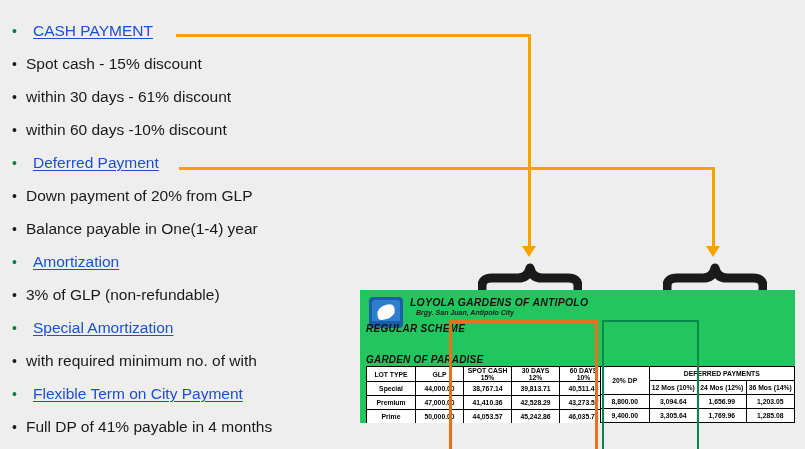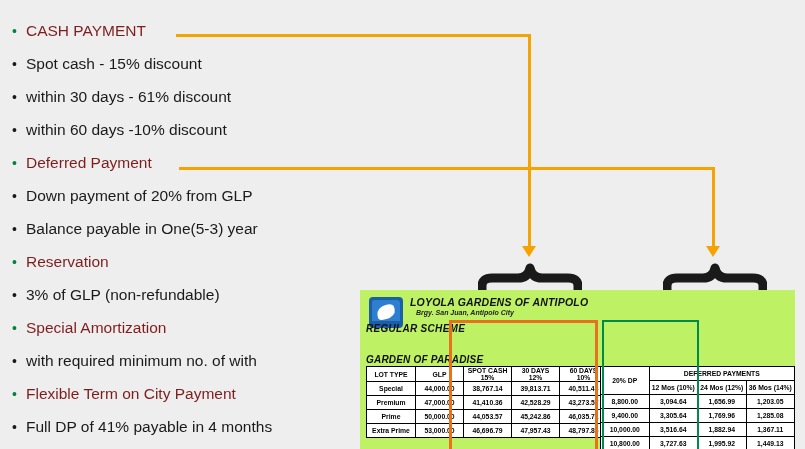--- a/index.html
+++ b/index.html
@@ -11,35 +11,35 @@
     position:relative;
   }
   #slide{position:absolute;left:0;top:0;width:805px;height:449px;background:#eeeeee;}
 
   
   .bullets{position:absolute;left:12px;top:22px;width:350px;}
   .bullet{display:flex;align-items:baseline;height:33px;font-size:15.5px;color:#1a1a1a;}
   .bullet .dot{width:14px;flex:0 0 14px;font-size:14px;line-height:1;}
   .bullet .txt{white-space:nowrap;}
   .bullet.head .dot{color:#00833e;}
-  .bullet.head .txt{color:#7f1d1d;text-underline-offset:2px;}
+  .bullet.head .txt{color:#1d4ed8;text-decoration:underline;text-underline-offset:2px;margin-left:7px;}
   .bullet.sub .dot{color:#1a1a1a;}
 
   
   .oline{position:absolute;background:#f5a300;}
   .arrowhead{position:absolute;width:0;height:0;
     border-left:7px solid transparent;border-right:7px solid transparent;
     border-top:11px solid #f5a300;}
 
   
   .brace{position:absolute;}
 
   
-  #pricepic{position:absolute;left:360px;top:290px;width:435px;height:159px;
-    background:#bef264;overflow:hidden;}
+  #pricepic{position:absolute;left:360px;top:290px;width:435px;height:133px;
+    background:#22c55e;overflow:hidden;}
   .logo{position:absolute;left:9px;top:7px;width:36px;height:33px;}
   .logo .sq{position:absolute;left:0;top:0;width:34px;height:31px;background:#1b5fa8;border-radius:4px;}
   .logo .sq2{position:absolute;left:3px;top:3px;width:28px;height:25px;background:#2f7fd0;border-radius:3px;}
   .logo .bird{position:absolute;left:8px;top:8px;width:18px;height:14px;background:#ffffff;
     border-radius:60% 30% 55% 25%;transform:rotate(-12deg);}
   .logo .bar{position:absolute;left:3px;top:24px;width:28px;height:5px;background:#1b5fa8;}
 
   .co-name{position:absolute;left:50px;top:6px;font-size:10.5px;font-weight:bold;
     font-style:italic;color:#111;letter-spacing:.2px;white-space:nowrap;}
   .co-addr{position:absolute;left:56px;top:19px;font-size:7px;font-weight:bold;
@@ -95,25 +95,25 @@
     <div class="bullet head">
       <span class="dot">•</span>
       <span class="txt">Deferred Payment</span>
     </div>
     <div class="bullet sub">
       <span class="dot">•</span>
       <span class="txt">Down payment of 20% from GLP</span>
     </div>
     <div class="bullet sub">
       <span class="dot">•</span>
-      <span class="txt">Balance payable in One(5-3) year</span>
-    </div>
-    <div class="bullet head">
-      <span class="dot">•</span>
-      <span class="txt">Reservation</span>
+      <span class="txt">Balance payable in One(1-4) year</span>
+    </div>
+    <div class="bullet head">
+      <span class="dot">•</span>
+      <span class="txt">Amortization</span>
     </div>
     <div class="bullet sub">
       <span class="dot">•</span>
       <span class="txt">3% of GLP (non-refundable)</span>
     </div>
     <div class="bullet head">
       <span class="dot">•</span>
       <span class="txt">Special Amortization</span>
     </div>
     <div class="bullet sub">

